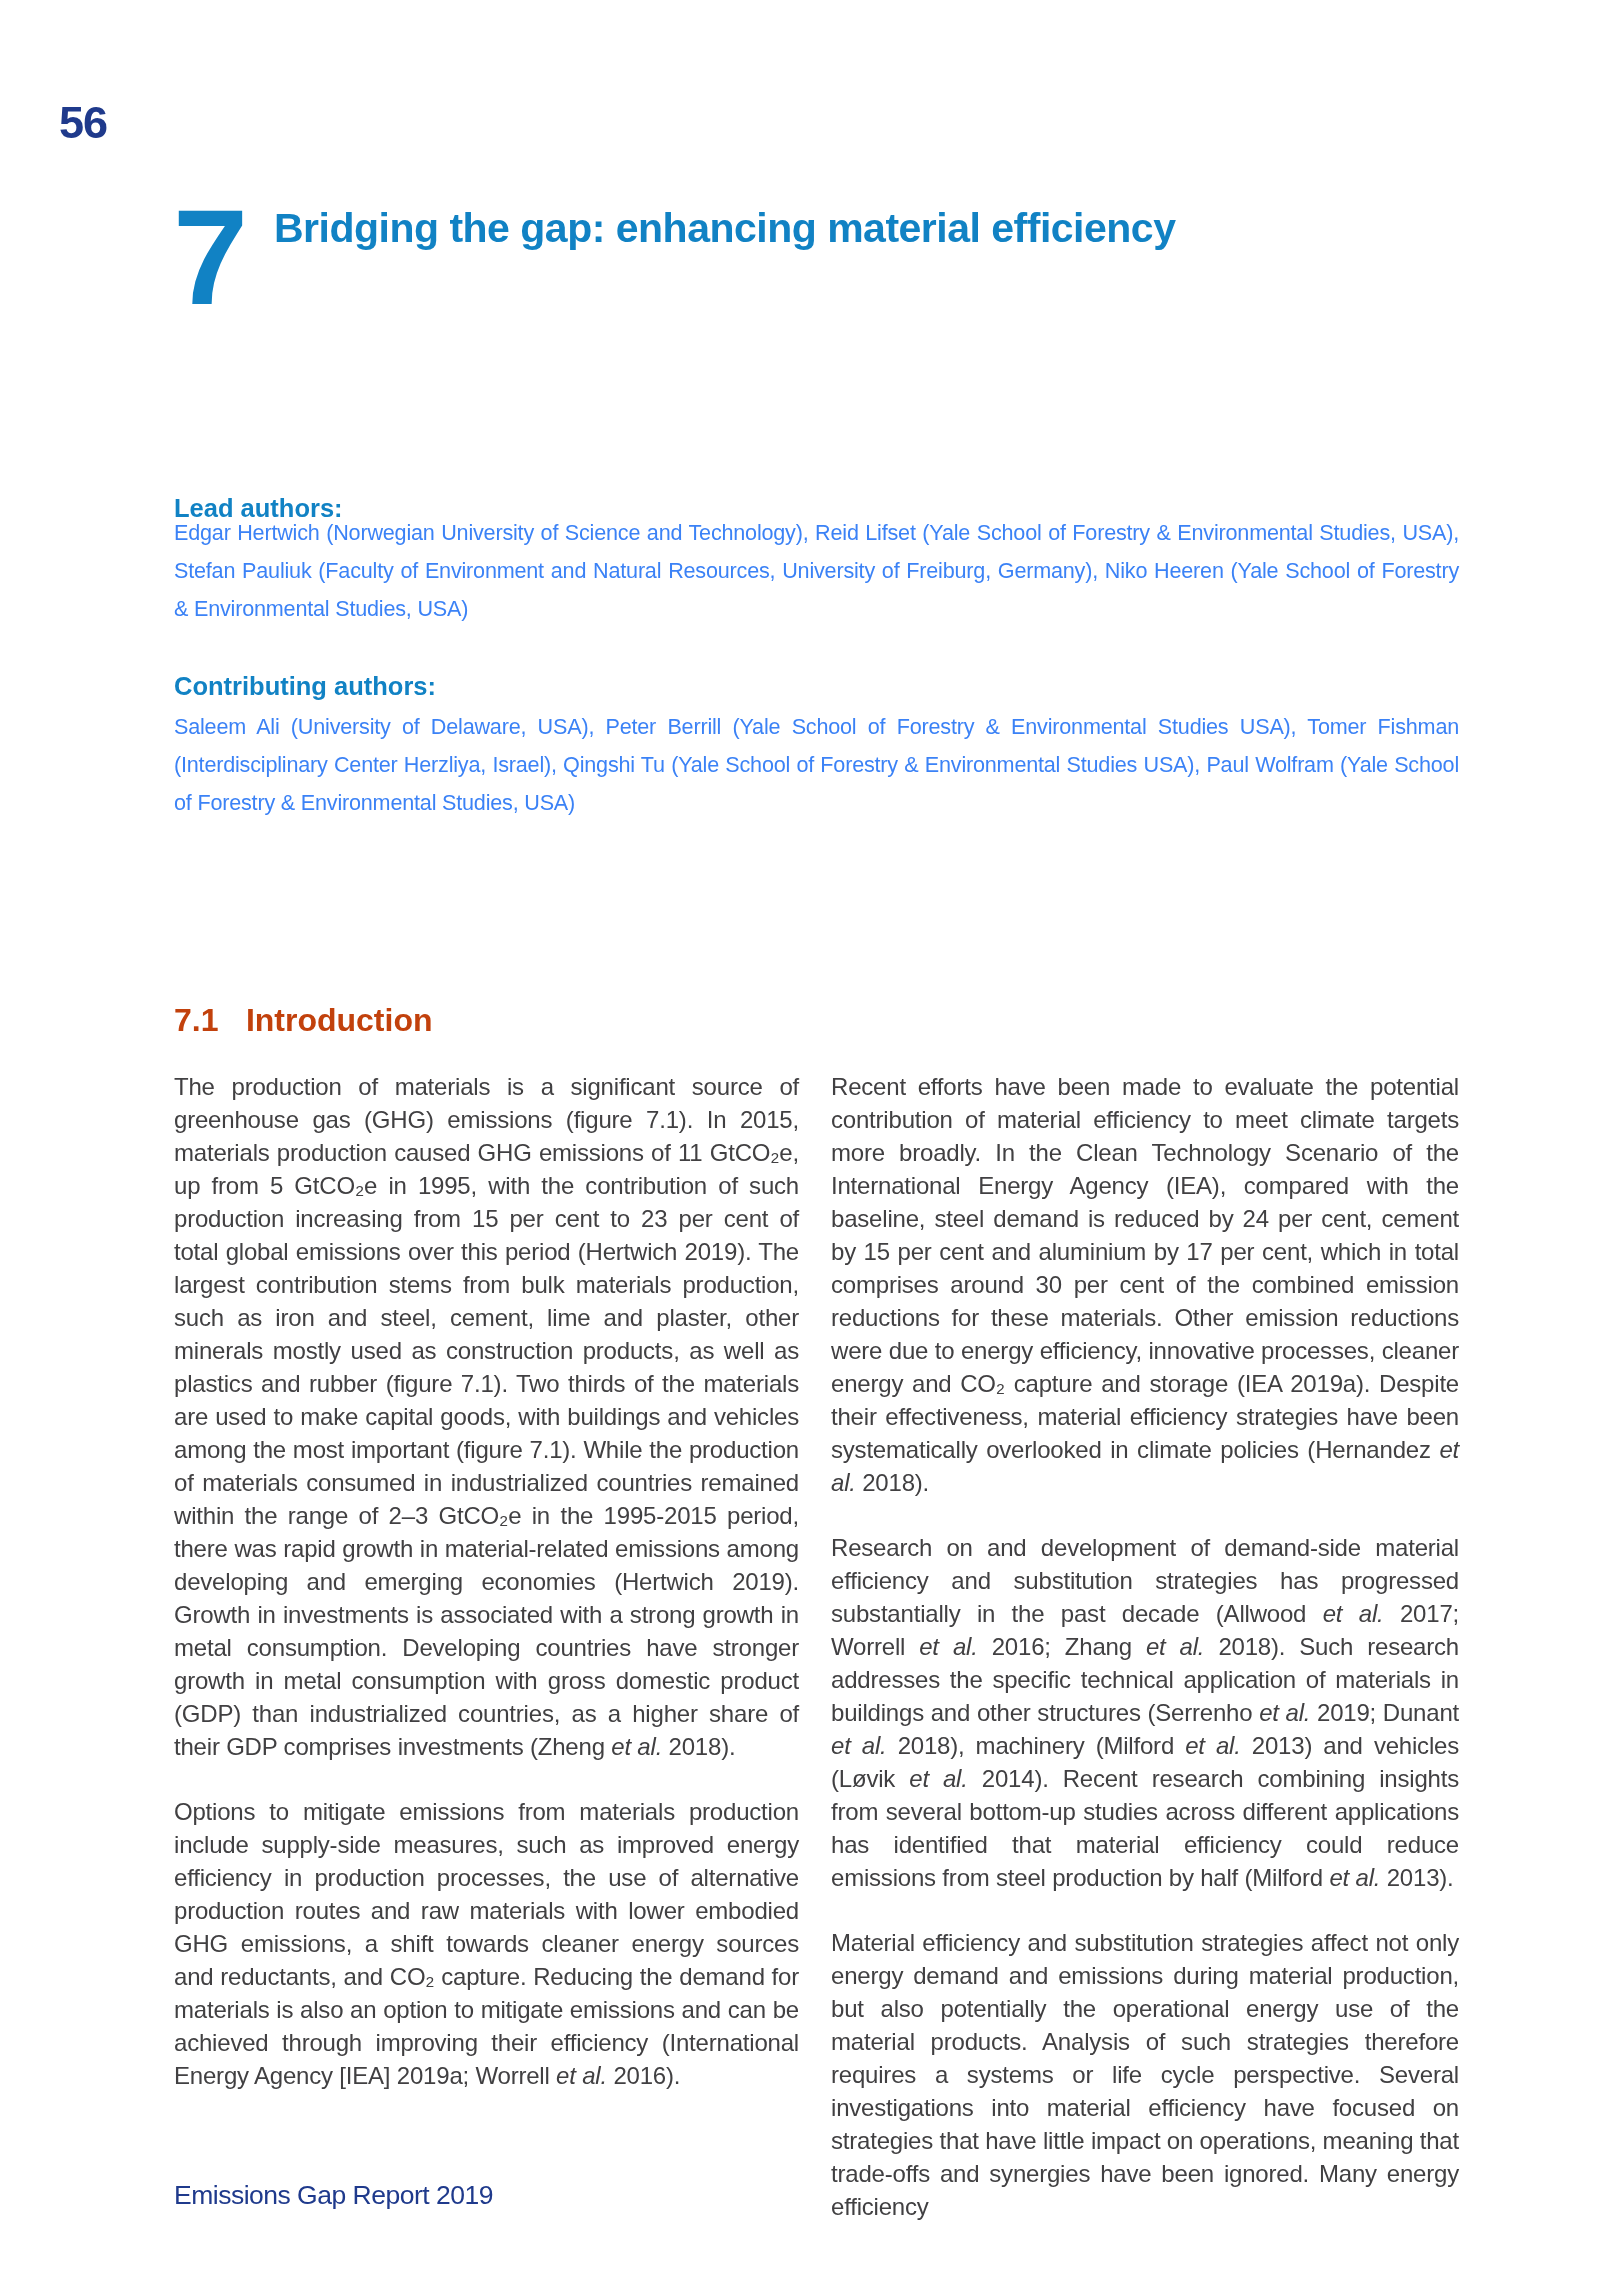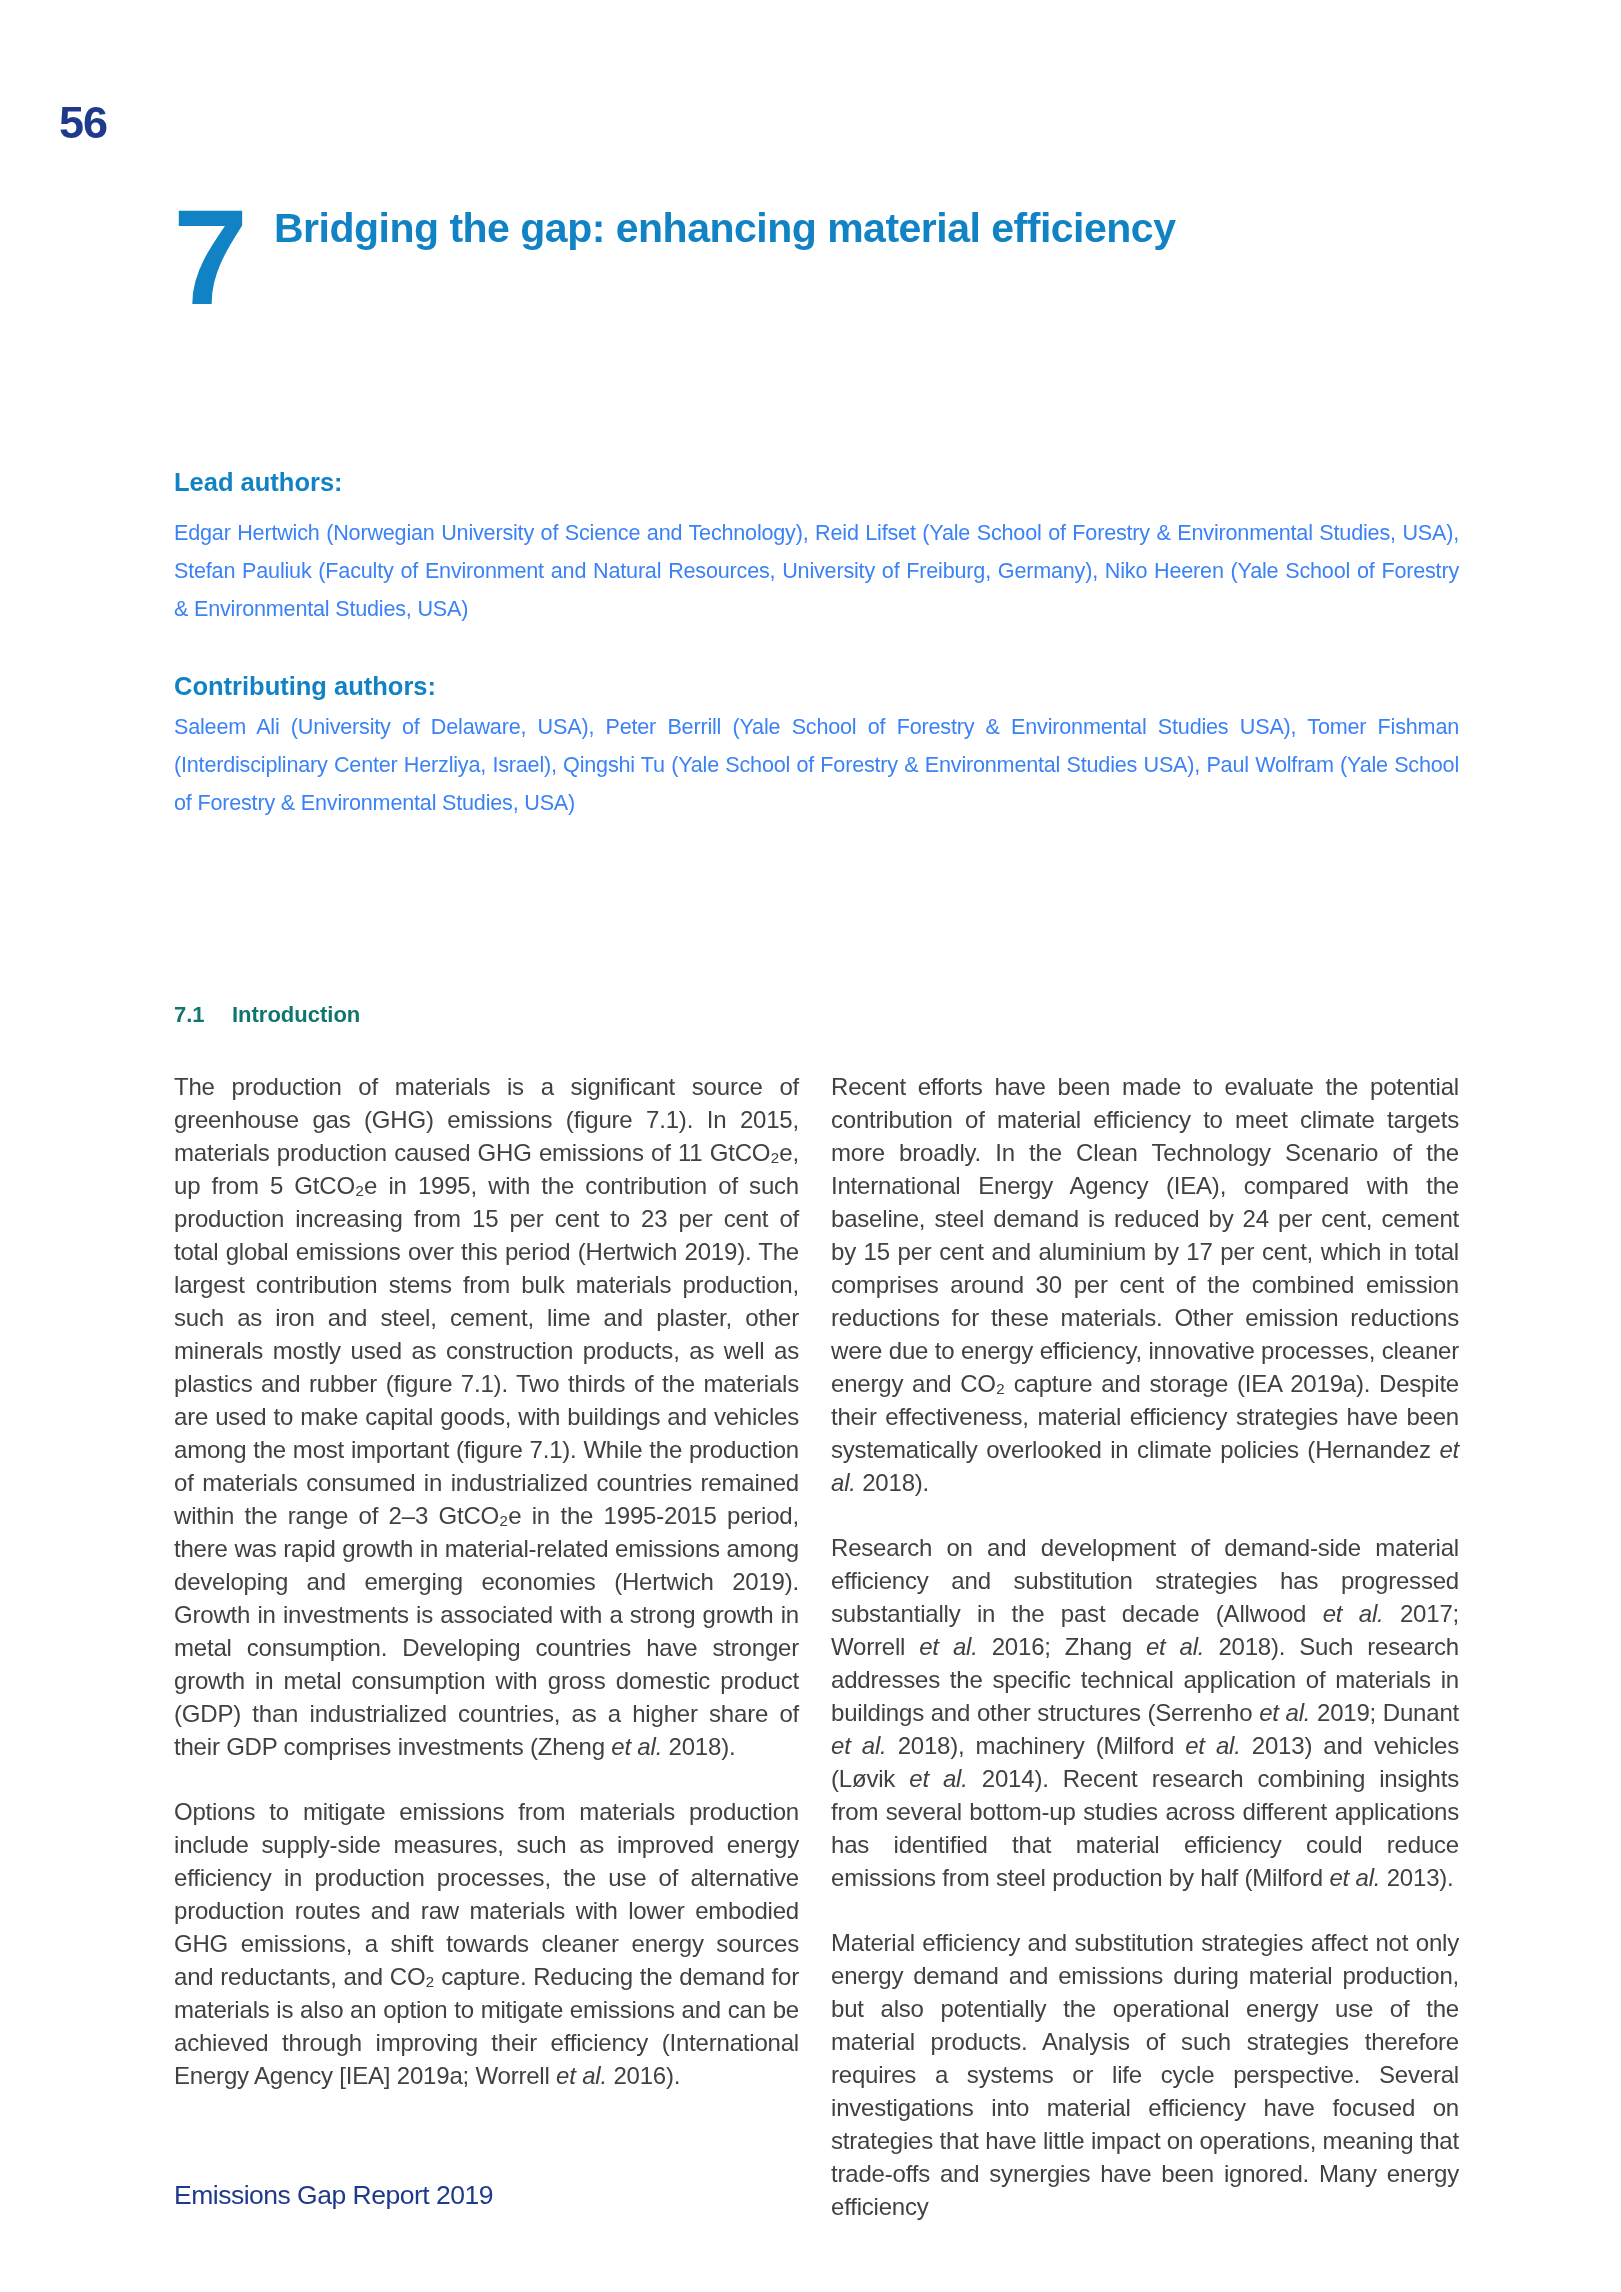--- a/index.html
+++ b/index.html
@@ -45,41 +45,41 @@
     color: #1182c4;
     letter-spacing: -0.5px;
   }
   .authors-heading {
     position: absolute;
     left: 174px;
     font-size: 25.5px;
     font-weight: 700;
     color: #1182c4;
   }
-  .authors-heading.lead { top: 468px; }
+  .authors-heading.lead { top: 494px; }
   .authors-heading.contrib { top: 672px; }
   .authors-text {
     position: absolute;
     left: 174px;
     width: 1285px;
     font-size: 21.6px;
     line-height: 38px;
     color: #3b82f6;
     text-align: justify;
     letter-spacing: -0.2px;
   }
   .authors-text.lead { top: 514px; }
   .authors-text.contrib { top: 708px; }
   .section-heading {
     position: absolute;
     left: 174px;
     top: 1002px;
-    font-size: 22px;
+    font-size: 32px;
     font-weight: 700;
-    color: #0f766e;
+    color: #c2410c;
   }
   .section-number { margin-right: 27.4px; }
   .col {
     position: absolute;
     top: 1070px;
   }
   .col-left  { left: 174px; width: 625px; }
   .col-right { left: 831px; width: 628px; }
   .body-par {
     margin: 0 0 32px 0;

